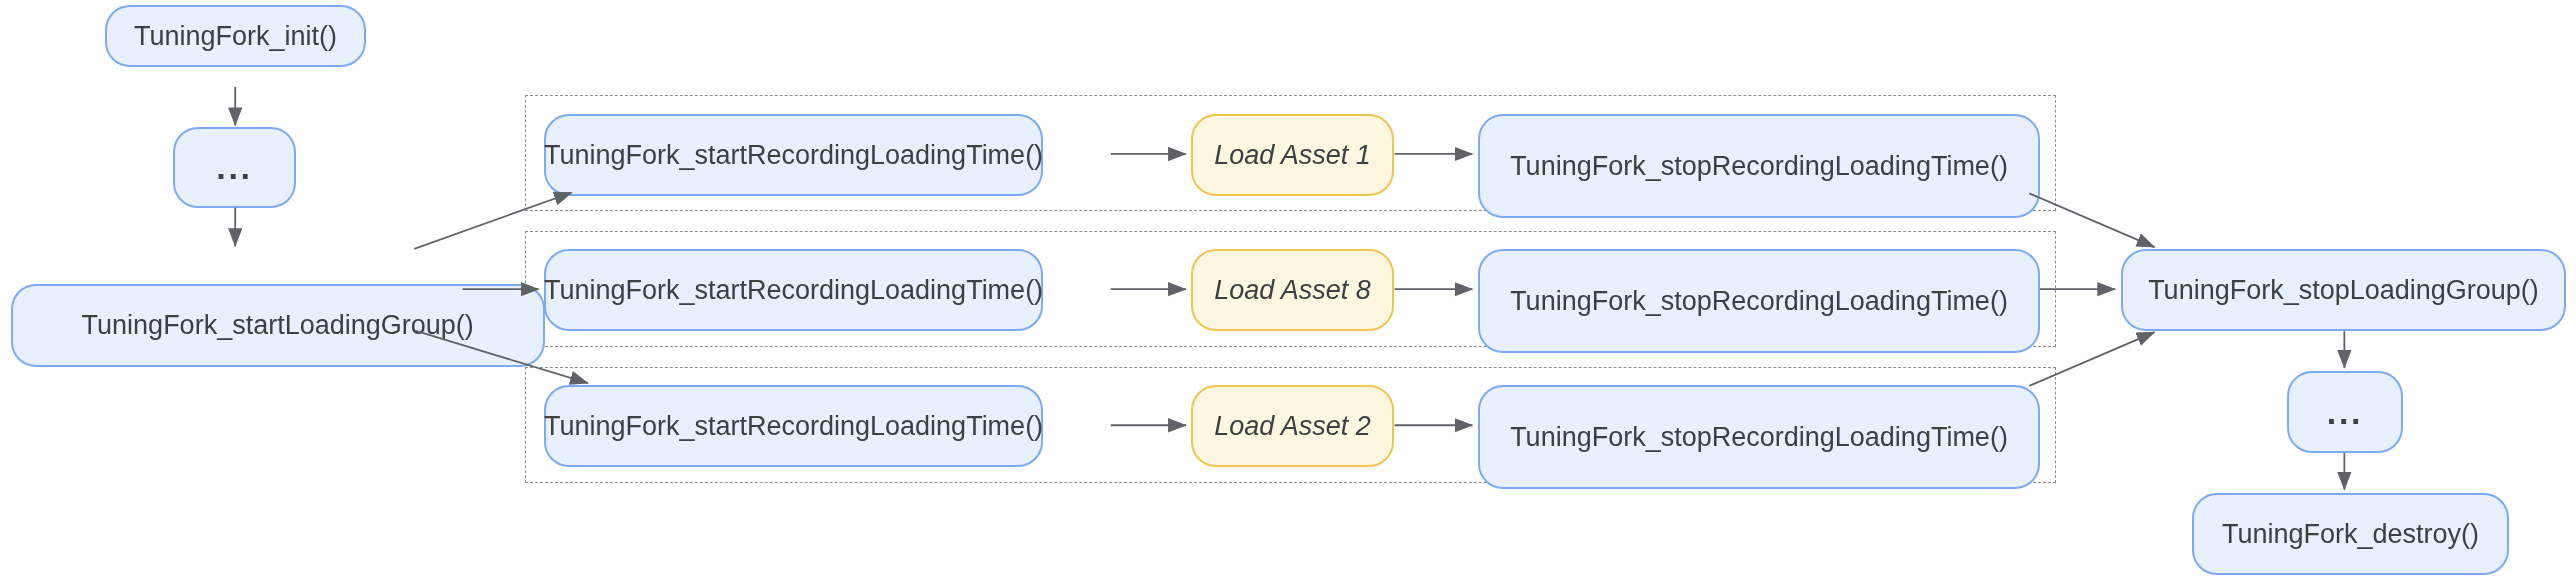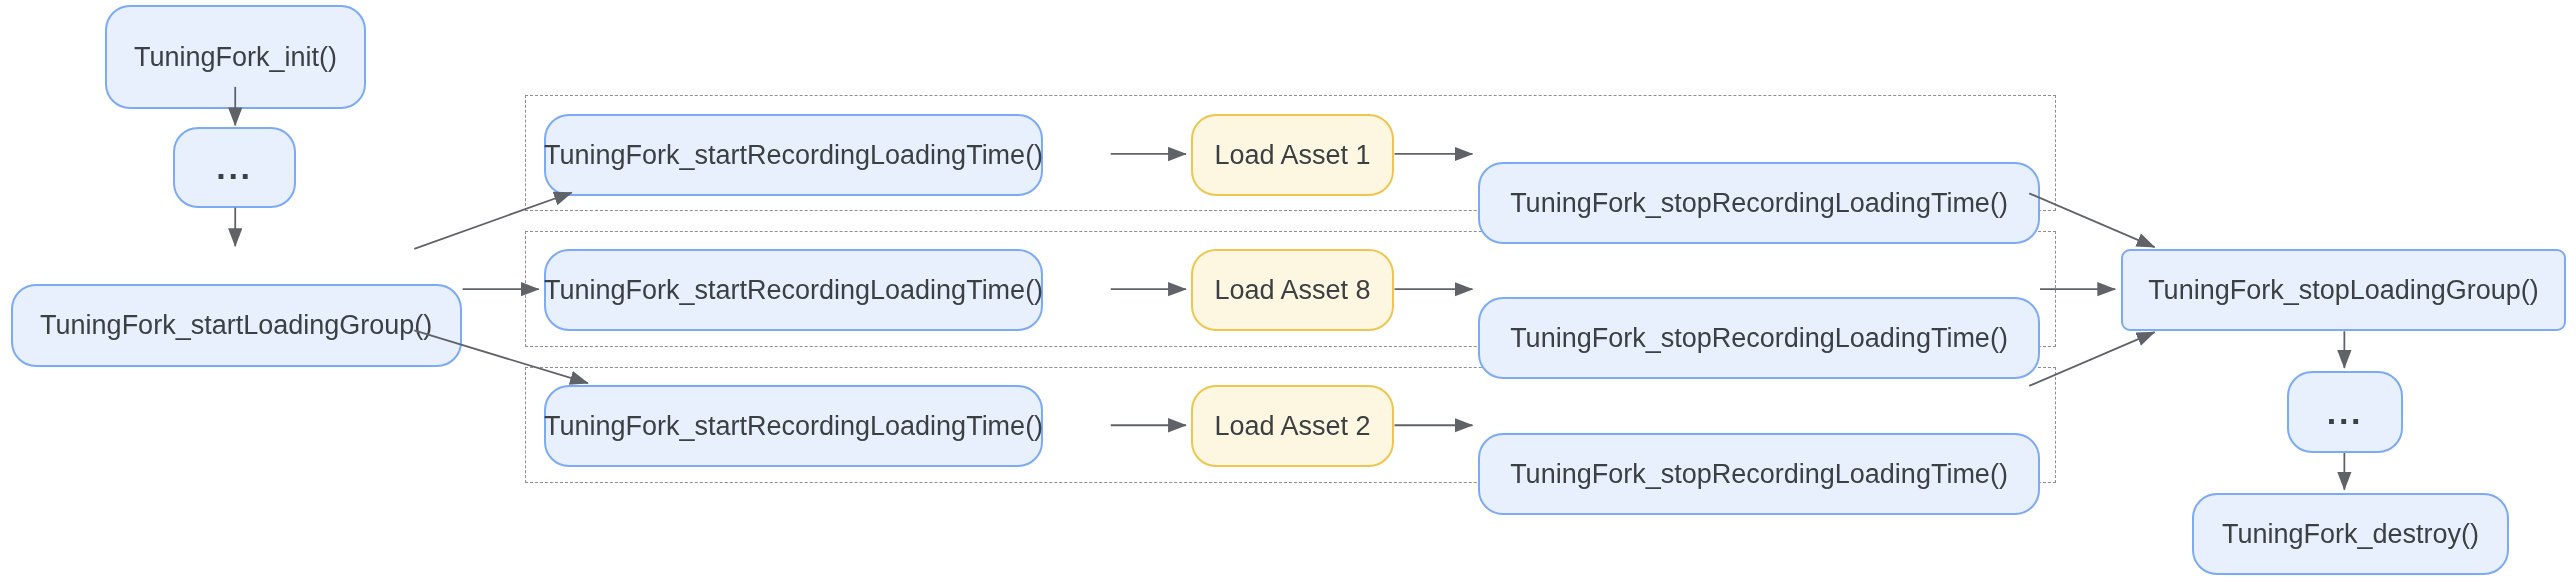--- a/index.html
+++ b/index.html
@@ -36,34 +36,34 @@
   }
   svg.edges{
     position:absolute;left:0;top:0;
     z-index:3;
     pointer-events:none;
   }
   svg.edges line{stroke:var(--arrow,#5f6368);stroke-width:2;}
   svg.edges marker path{fill:var(--arrow,#5f6368);}
 
   
-  #n-init{left:105px;top:5.4px;width:261px;height:104px;}
+  #n-init{left:105px;top:5.4px;width:261px;height:62px;}
   #n-dots1{left:173px;top:127px;width:123px;height:81px;}
-  #n-startgroup{left:10.7px;top:248px;width:451px;height:83px;margin-top:36px;}
+  #n-startgroup{left:10.7px;top:248px;width:534px;height:83px;margin-top:36px;}
   
   #box-1{left:525px;top:95px;width:1531px;height:116px;}
   #box-2{left:525px;top:231px;width:1531px;height:116px;}
   #box-3{left:525px;top:367px;width:1531px;height:116px;}
   
   .n-start{left:544px;width:499px;height:82px;}
-  .n-load{left:1191px;width:203px;height:82px;}
-  .n-stop{left:1478px;width:562px;height:82px;margin-top:48px;}
+  .n-load{left:1191px;width:203px;height:82px;font-style:italic;}
+  .n-stop{left:1478px;width:562px;height:104px;}
   .row1{top:114px;} .row2{top:249px;} .row3{top:385px;}
   
-  #n-stopgroup{left:2121px;top:249px;width:445px;height:82px;border-radius:9px;}
+  #n-stopgroup{left:2121px;top:249px;width:445px;height:82px;}
   #n-dots2{left:2287px;top:371px;width:116px;height:82px;}
   #n-destroy{left:2192px;top:493px;width:317px;height:82px;}
 </style>
 </head>
 <body>
 
 <div class="canvas">
 
   <div class="group-box" id="box-1"></div>
   <div class="group-box" id="box-2"></div>

